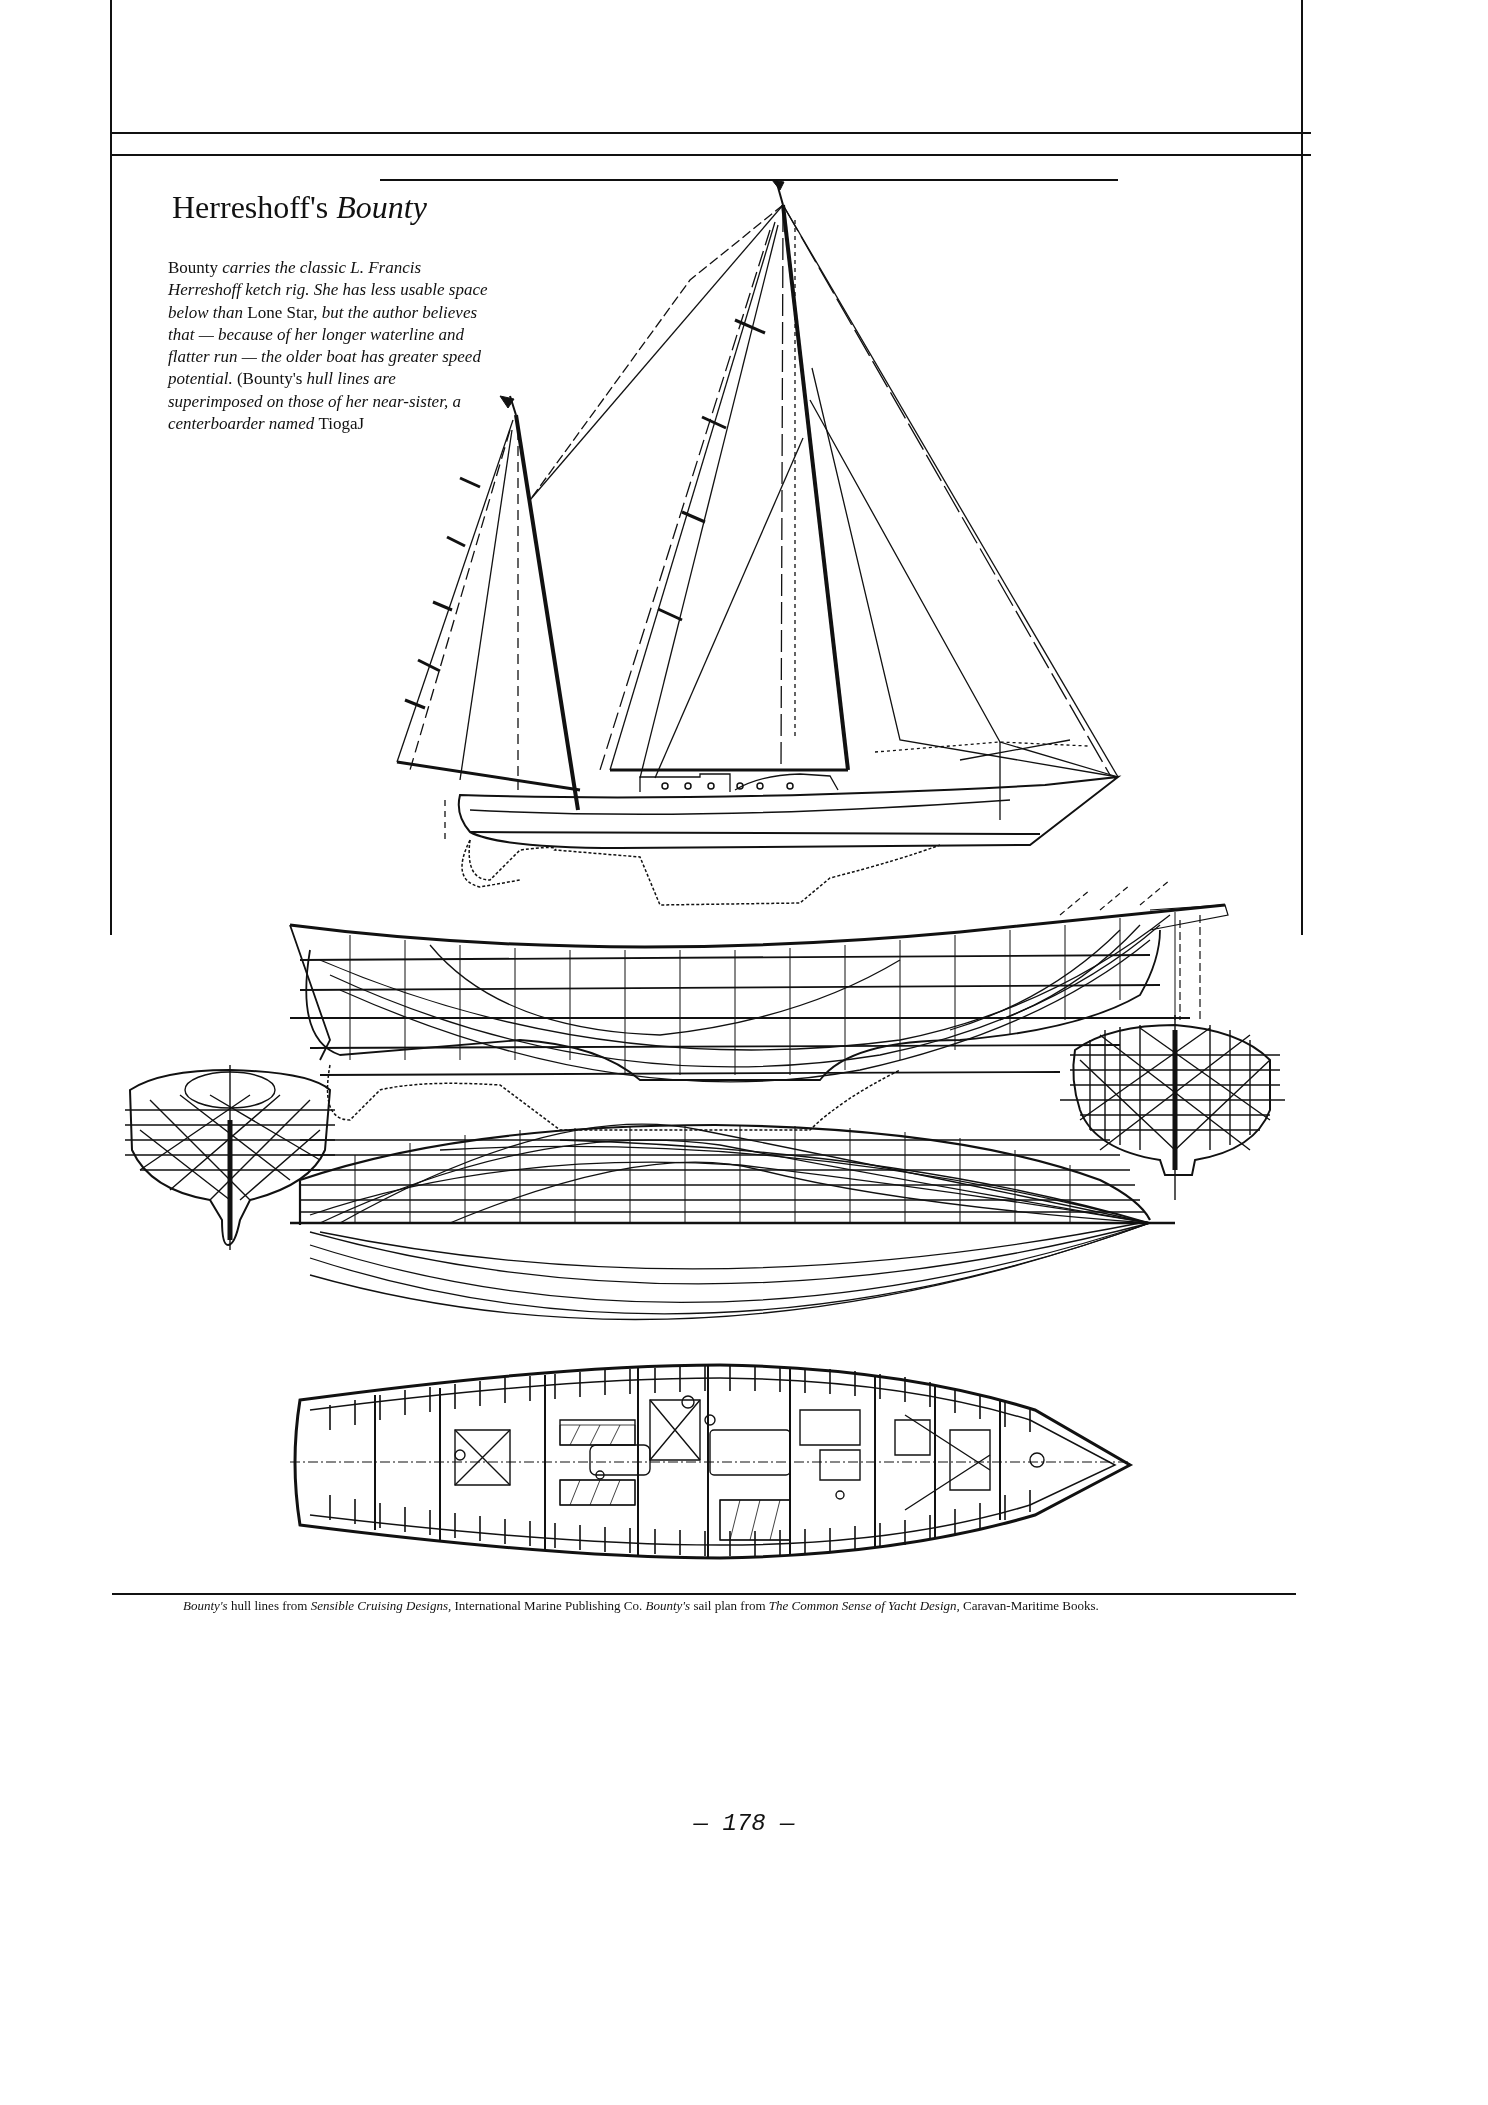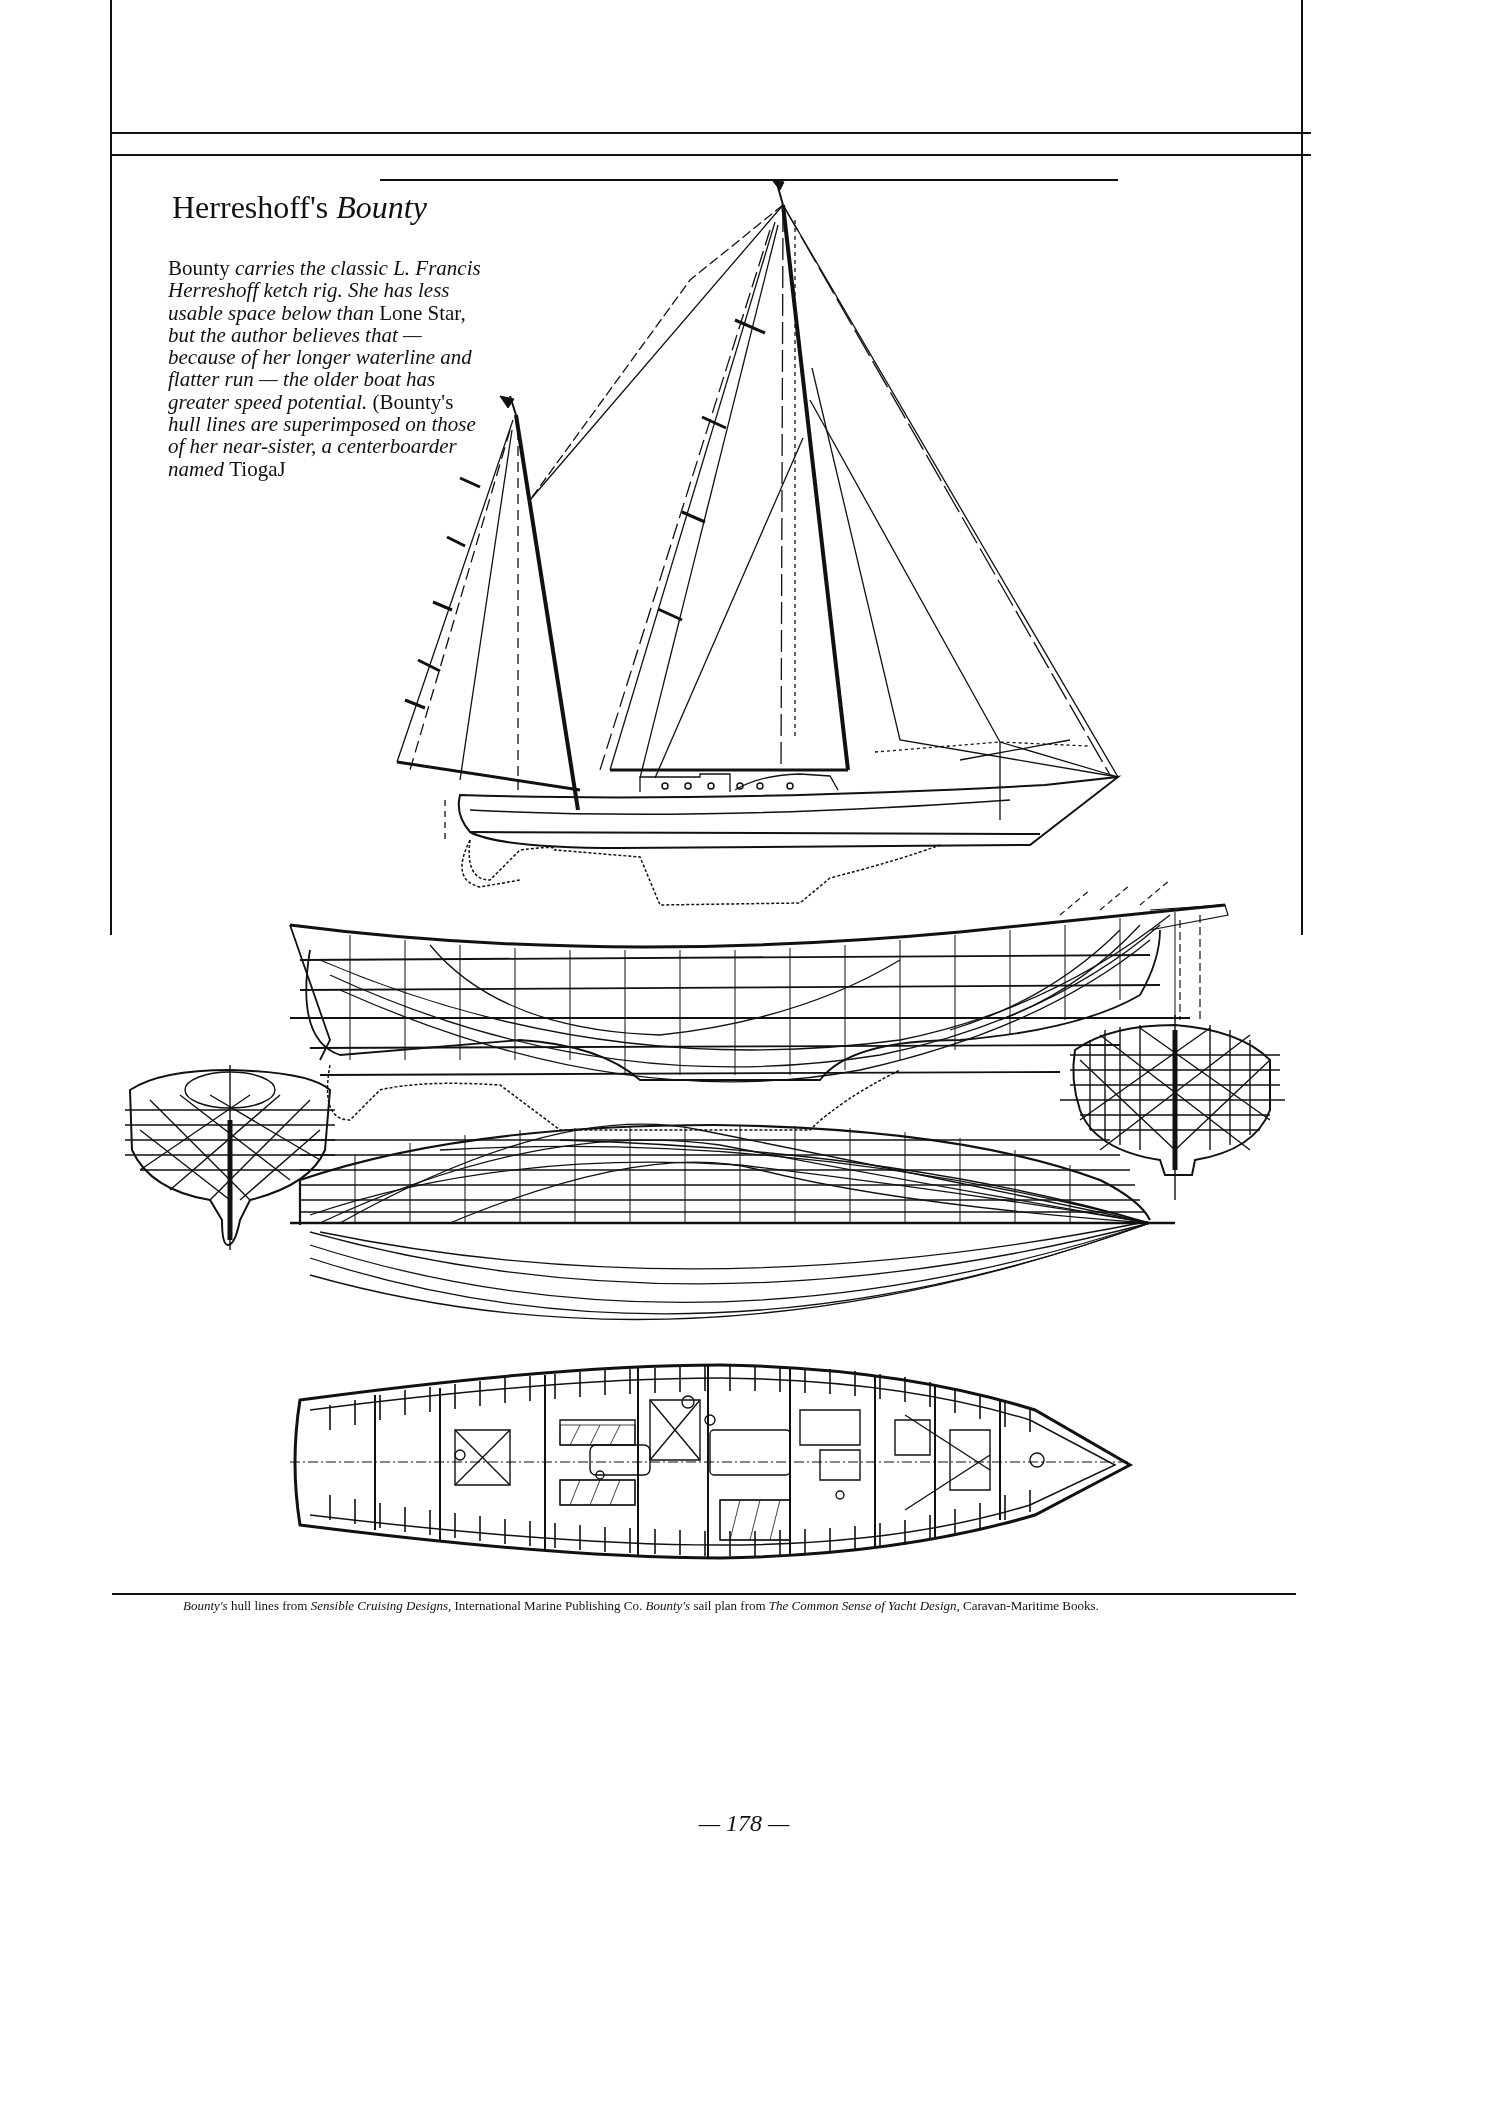--- a/index.html
+++ b/index.html
@@ -2,25 +2,25 @@
 <html><head>
 <meta charset="utf-8">
 <style>
   html, body { margin:0; padding:0; background:#ffffff; }
   body { width:1488px; height:2105px; position:relative; overflow:hidden;
          font-family:"Liberation Serif", "DejaVu Serif", serif; color:#111; }
   .rule-h { position:absolute; height:1.5px; background:#111; }
   .rule-v { position:absolute; width:1.5px; background:#111; }
   .title { position:absolute; left:172px; top:192px; font-size:32px; line-height:30px; white-space:nowrap; }
   .title i { font-style:italic; }
-  .blurb { position:absolute; left:168px; top:257px; width:320px; font-size:21px; line-height:22.3px; }
+  .blurb { position:absolute; left:168px; top:257px; width:320px; font-size:17px; line-height:22.3px; }
   .blurb i { font-style:italic; }
   .caption { position:absolute; left:183px; top:1598px; font-size:13px; line-height:15px; white-space:nowrap; }
   .caption i { font-style:italic; }
-  .pagenum { position:absolute; left:0; width:1488px; top:1810px; text-align:center; font-size:24px; font-style:italic; }
+  .pagenum { position:absolute; left:0; width:1488px; top:1810px; text-align:center; font-size:24px; font-style:italic;font-family:Liberation Mono, monospace; }
   svg { position:absolute; overflow:visible; }
   svg * { vector-effect:non-scaling-stroke; }
 </style>
 </head>
 <body>
 
 <div class="rule-v" style="left:110px; top:0; height:935px;"></div>
 <div class="rule-v" style="left:1301px; top:0; height:935px;"></div>
 <div class="rule-h" style="left:110px; top:132px; width:1201px;"></div>
 <div class="rule-h" style="left:110px; top:154px; width:1201px;"></div>

